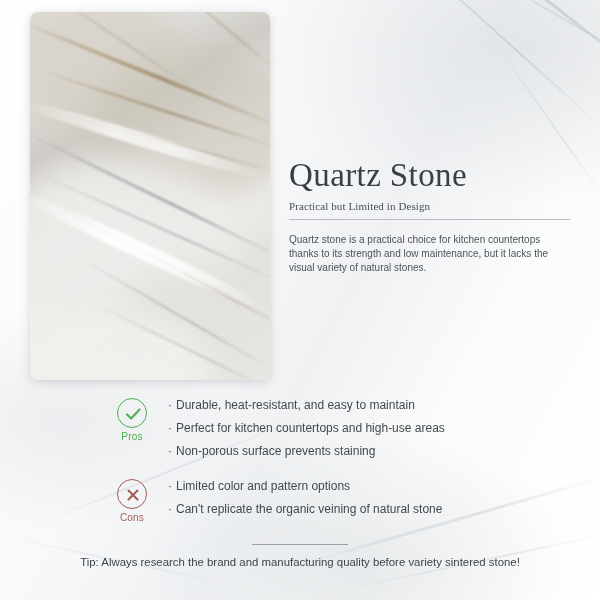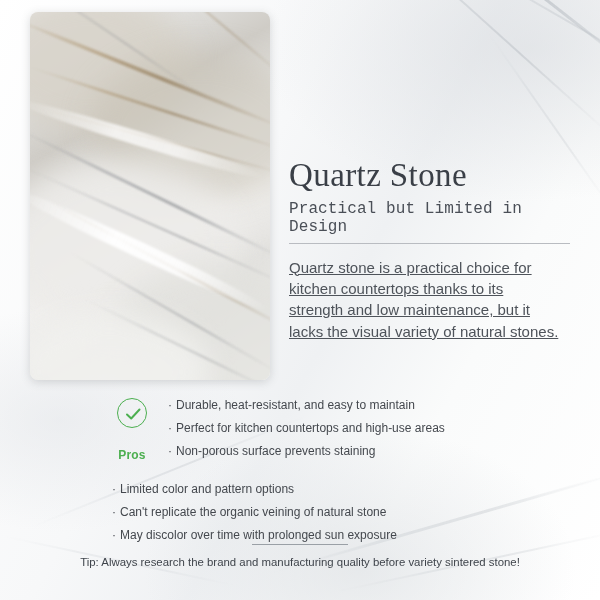--- a/index.html
+++ b/index.html
@@ -93,39 +93,38 @@
     margin: 0;
     font-family: "Liberation Serif", serif;
     font-size: 33px;
     line-height: 1.08;
     font-weight: 400;
     color: #3a3f47;
     letter-spacing: 0.4px;
   }
   .subhead {
     margin: 6px 0 0 0;
-    font-family: Liberation Mono, monospace;
-    font-size: 16px;
+    font-family: Liberation Serif, serif;
+    font-size: 11px;
     font-weight: 400;
     color: #4a4f57;
     letter-spacing: 0.1px;
   }
   .rule {
     margin-top: 7px;
     height: 1px;
     background: #b9bcc1;
     width: 100%;
   }
   .body-copy {
     margin: 13px 0 0 0;
-    font-size: 15px;
+    font-size: 10px;
     line-height: 1.42;
     color: #4e535a;
     width: 272px;
-    text-decoration: underline;
   }
 
   
   .proscons {
     position: absolute;
     left: 104px;
     top: 396px;
     width: 420px;
   }
   .pc-row {
@@ -144,23 +143,23 @@
     height: 30px;
     border-radius: 50%;
     margin: 0 auto;
     position: relative;
     box-sizing: border-box;
   }
   .circle.pros { border: 1.8px solid #4caf50; }
   .circle.cons { border: 1.8px solid #a25a52; }
   .circle svg { position: absolute; left: 0; top: 0; }
   .pc-label {
-    margin-top: 20px;
-    font-size: 12px;
-    font-weight: bold;
+    margin-top: 3px;
+    font-size: 10px;
+    font-weight: normal;
     letter-spacing: .2px;
   }
   .pc-label.pros { color: #4caf50; }
   .pc-label.cons { color: #a25a52; }
   .pc-list {
     list-style: none;
     margin: 0;
     padding: 2px 0 0 8px;
   }
   .pc-list li {
@@ -249,24 +248,32 @@
         <div class="pc-label pros">Pros</div>
       </div>
       <ul class="pc-list">
         <li><span class="bullet-dot">·</span><span>Durable, heat-resistant, and easy to maintain</span></li>
         <li><span class="bullet-dot">·</span><span>Perfect for kitchen countertops and high-use areas</span></li>
         <li><span class="bullet-dot">·</span><span>Non-porous surface prevents staining</span></li>
       </ul>
     </div>
 
     <div class="pc-row">
+      <div class="pc-badge">
+        <div class="circle cons">
+          <svg width="30" height="30" viewBox="0 0 30 30" aria-hidden="true">
+            <line x1="10.5" y1="10.5" x2="19.5" y2="19.5" stroke="#a25a52" stroke-width="2" stroke-linecap="round"></line>
+            <line x1="19.5" y1="10.5" x2="10.5" y2="19.5" stroke="#a25a52" stroke-width="2" stroke-linecap="round"></line>
+          </svg>
+        </div>
+        <div class="pc-label cons">Cons</div>
+      </div>
       <ul class="pc-list">
         <li><span class="bullet-dot">·</span><span>Limited color and pattern options</span></li>
         <li><span class="bullet-dot">·</span><span>Can't replicate the organic veining of natural stone</span></li>
-        <li><span class="bullet-dot">·</span><span>May discolor over time with prolonged sun exposure</span></li>
       </ul>
     </div>
 
   </div>
 
   <div class="tip-rule"></div>
   <div class="tip">Tip: Always research the brand and manufacturing quality before variety sintered stone!</div>
 
 </div>
 

